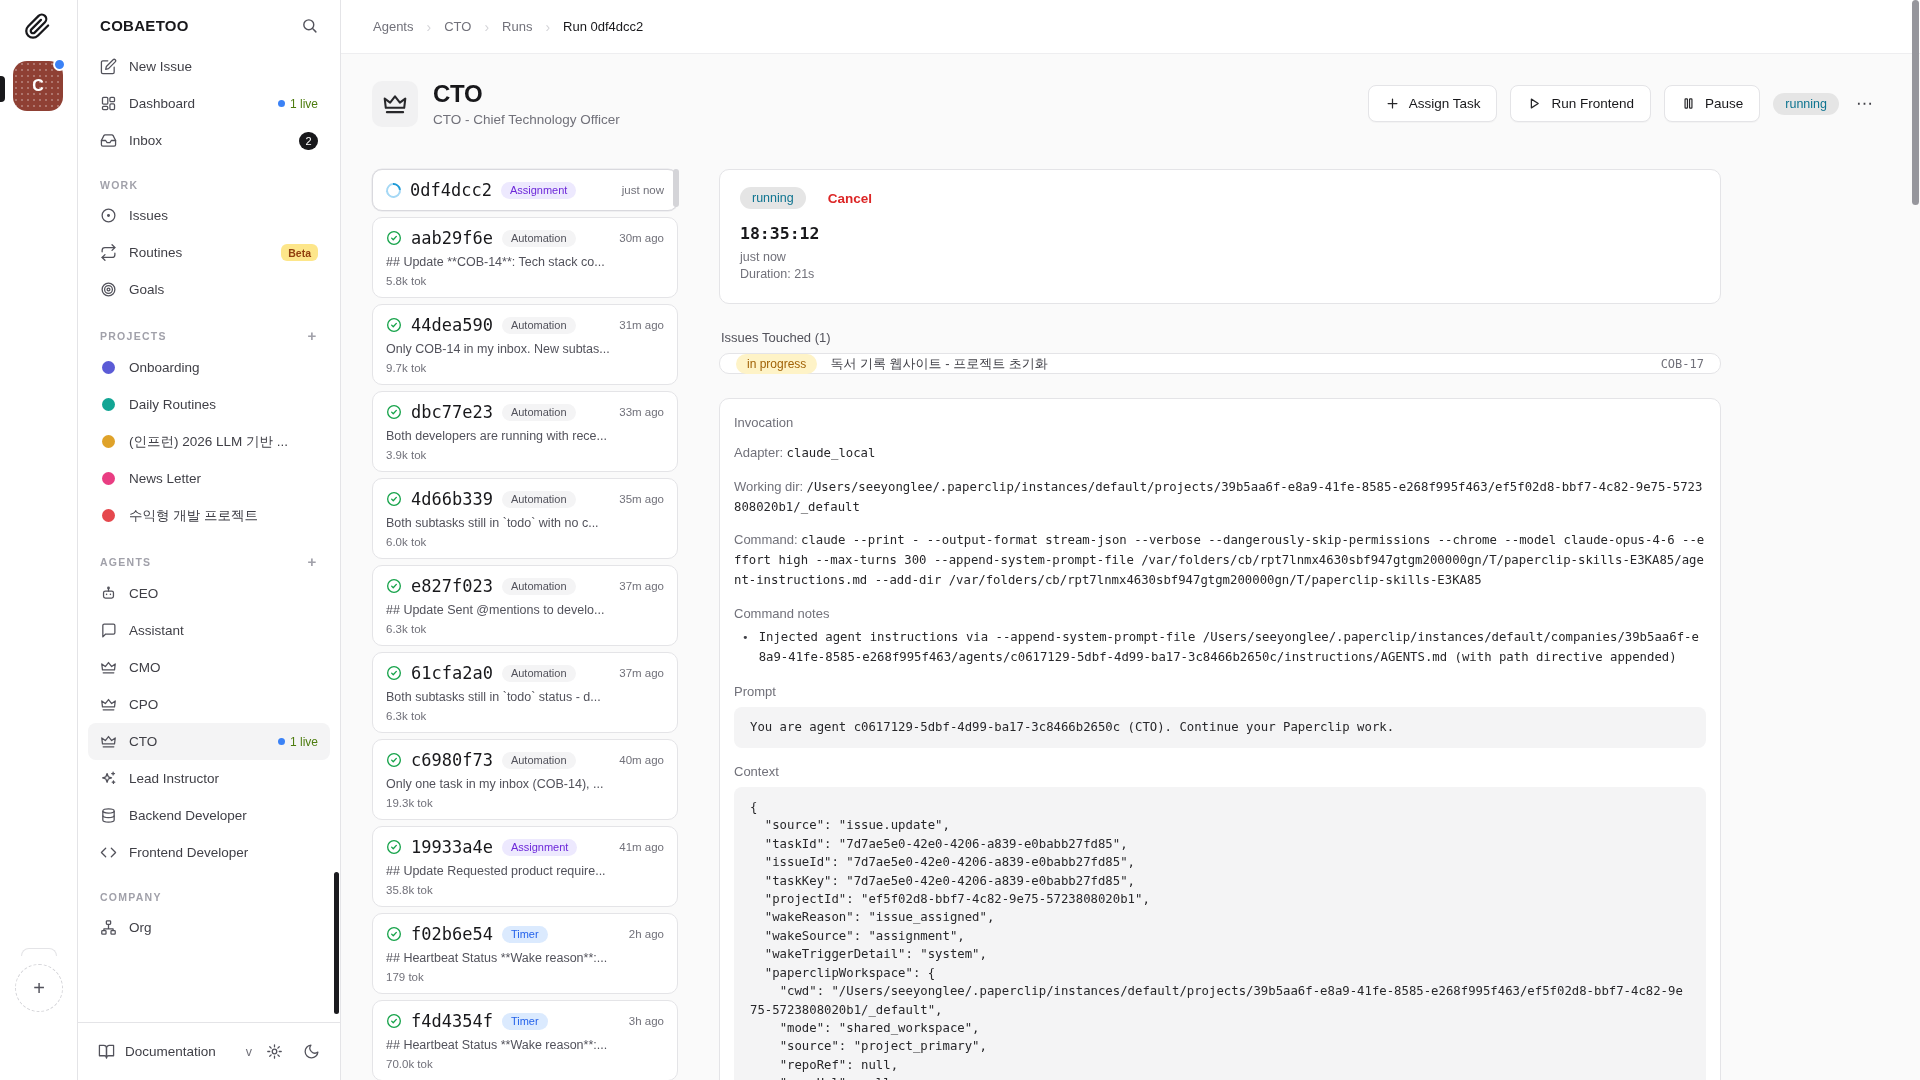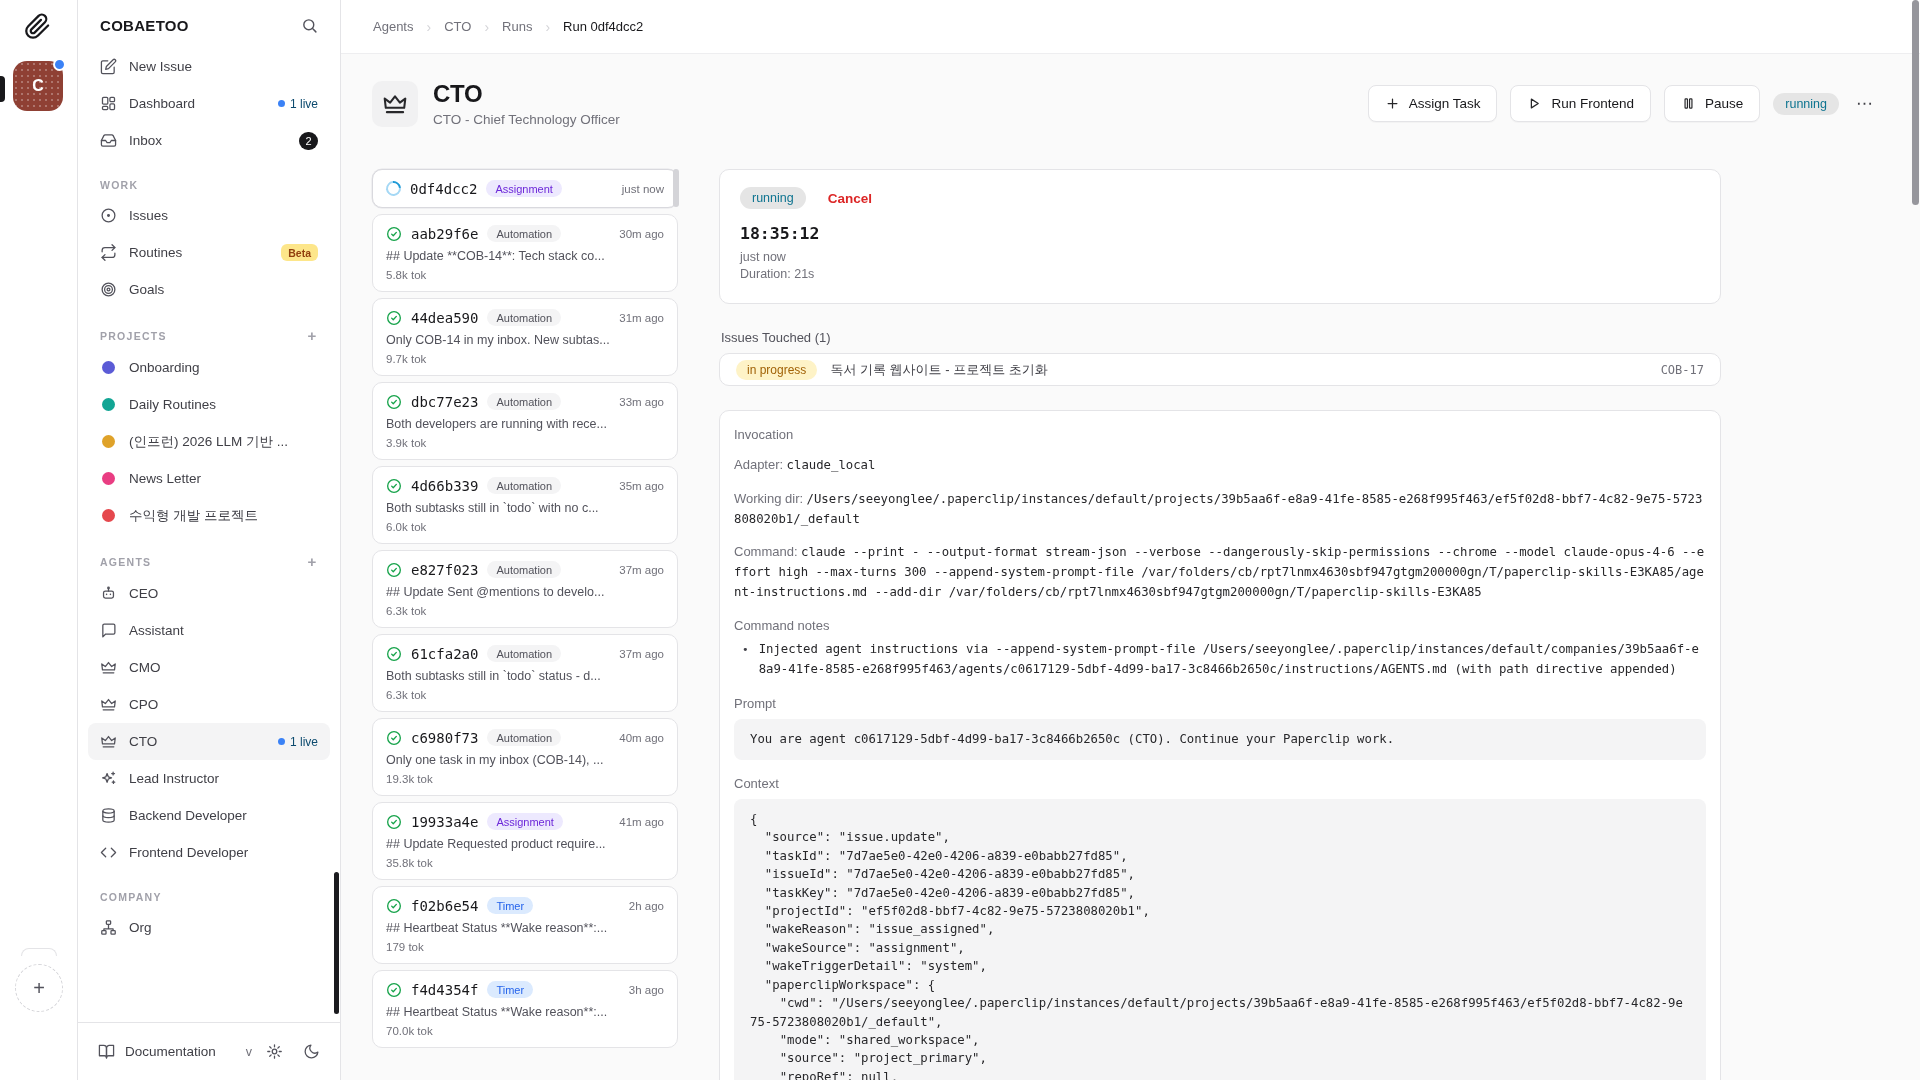--- a/index.html
+++ b/index.html
@@ -23,21 +23,21 @@
   
   .sidebar { width:263px; flex:none; border-right:1px solid #e4e4e7; position:relative; background:#fff; display:flex; flex-direction:column; }
   .sb-head { display:flex; align-items:flex-end; justify-content:space-between; padding:17px 22px 10px 22px; }
   .sb-title { font-size:15px; font-weight:700; letter-spacing:.02em; }
   .sb-scroll { flex:1; overflow:hidden; padding:4px 10px 0 10px; }
   .sb-item { display:flex; align-items:center; height:37px; padding:0 12px; border-radius:8px; color:#3f3f46; font-size:13.5px; }
   .sb-item.selected { background:#f4f4f5; }
   .sb-item .ico { width:17px; height:17px; color:#52525b; flex:none; display:flex; }
   .sb-item .lbl { margin-left:12px; white-space:nowrap; overflow:hidden; text-overflow:ellipsis; }
   .sb-item .right { margin-left:auto; display:flex; align-items:center; gap:6px; }
-  .live { color:#0c4a6e; font-size:12px; display:flex; align-items:center; gap:5px; }
+  .live { color:#4d7c0f; font-size:12px; display:flex; align-items:center; gap:5px; }
   .live::before { content:""; width:7px; height:7px; border-radius:50%; background:#3b82f6; }
   .count-badge { background:#18181b; color:#fff; font-size:11px; min-width:19px; height:18px; border-radius:9px; display:flex; align-items:center; justify-content:center; padding:0 5px; }
   .beta-badge { background:#fde68a; color:#92400e; font-size:10.5px; font-weight:600; border-radius:6px; padding:2.5px 7px; }
   .sb-section { display:flex; align-items:center; justify-content:space-between; margin:20px 12px 6px 12px; }
   .sb-section span { font-size:10.5px; letter-spacing:.12em; color:#a1a1aa; font-weight:600; }
   .sb-section .plus { color:#a1a1aa; font-size:15px; line-height:1; }
   .dot { width:13px; height:13px; border-radius:50%; flex:none; margin:0 2px; }
   .sb-footer { height:58px; border-top:1px solid #e4e4e7; display:flex; align-items:center; padding:0 20px; gap:10px; color:#3f3f46; font-size:13.5px; }
   .sb-footer .spacer { flex:1; }
   .sb-footer .ver { color:#71717a; font-size:12.5px; margin-right:4px; }
@@ -64,21 +64,21 @@
   .more-btn { color:#3f3f46; font-size:17px; letter-spacing:1px; padding:0 4px; }
 
   .content { display:flex; padding:20px 0 0 31px; gap:27px; flex:1; min-height:0; }
 
   
   .list-wrap { width:320px; flex:none; position:relative; }
   .run-list { width:306px; display:flex; flex-direction:column; gap:6px; }
   .run-card { background:#fff; border:1px solid #e4e4e7; border-radius:10px; padding:10px 13px; }
   .run-card[data-state="running"] { border-color:#d9d9de; box-shadow:0 0 0 .5px #e4e4e7; }
   .run-top { display:flex; align-items:center; gap:9px; }
-  .run-id { font-family:"DejaVu Sans Mono", monospace; font-size:14px; color:#18181b; }
+  .run-id { font-family:"DejaVu Sans Mono", monospace; font-size:17px; color:#18181b; }
   .run-badge { border-radius:999px; font-size:11px; font-weight:500; padding:2.5px 9px; background:#f4f4f5; color:#52525b; }
   .run-badge[data-variant="Assignment"] { background:#ede9fe; color:#6d28d9; }
   .run-badge[data-variant="Timer"] { background:#dbeafe; color:#2563eb; }
   .run-time { margin-left:auto; font-size:11.5px; color:#71717a; white-space:nowrap; }
   .run-desc { margin-top:7px; font-size:12.5px; color:#52525b; white-space:nowrap; overflow:hidden; text-overflow:ellipsis; }
   .run-tok { margin-top:6px; font-size:11.5px; color:#71717a; }
   .check-icon { display:flex; color:#16a34a; flex:none; }
   .spinner-icon { width:15px; height:15px; border-radius:50%; border:2.5px solid #a5d8f5; border-top-color:#1e9ad6; transform:rotate(40deg); flex:none; }
   .list-scrollbar { position:absolute; left:301px; top:0; width:6px; height:38px; background:#d4d4d8; border-radius:3px; }
 
@@ -87,21 +87,21 @@
   .card { background:#fff; border:1px solid #e4e4e7; border-radius:10px; }
   .status-card { padding:17px 20px 22px 20px; }
   .status-row { display:flex; align-items:center; gap:22px; }
   .cancel-link { color:#dc2626; font-size:13.5px; font-weight:600; }
   .run-clock { margin-top:15px; font-size:16.5px; font-weight:700; color:#18181b; }
   .muted-sm { font-size:12.5px; color:#71717a; }
   .ago { margin-top:7px; }
   .dur { margin-top:3px; }
 
   .issues-label { margin:26px 0 8px 2px; font-size:13px; color:#52525b; }
-  .issue-row { display:flex; align-items:center; gap:13px; padding:0 16px; height:33px; }
+  .issue-row { display:flex; align-items:center; gap:13px; padding:0 16px; height:21px; }
   .pill.inprogress { background:#fef3c7; color:#a16207; font-size:12px; padding:3px 11px; }
   .issue-title { font-size:13px; color:#3f3f46; }
   .issue-key { margin-left:auto; font-size:12px; color:#71717a; }
 
   .invoke-card { margin-top:24px; padding:16px 14px 24px 14px; }
   .sec-label { font-size:13px; color:#71717a; }
   .kv { margin-top:13px; font-size:12.3px; line-height:1.6; word-break:break-all; }
   .kv .k { color:#71717a; font-family:"Liberation Sans", sans-serif; font-size:13px; }
   .kv .v { color:#27272a; font-family:"DejaVu Sans Mono", monospace; }
   .mt16 { margin-top:16px; }

